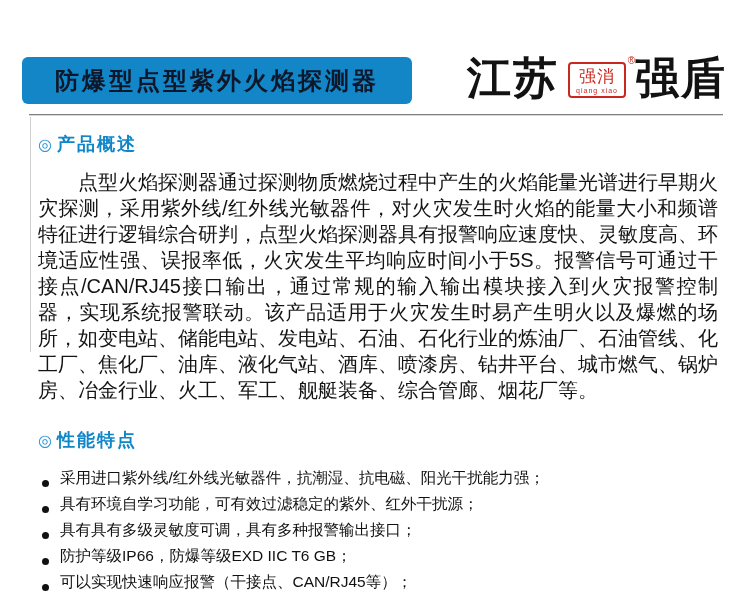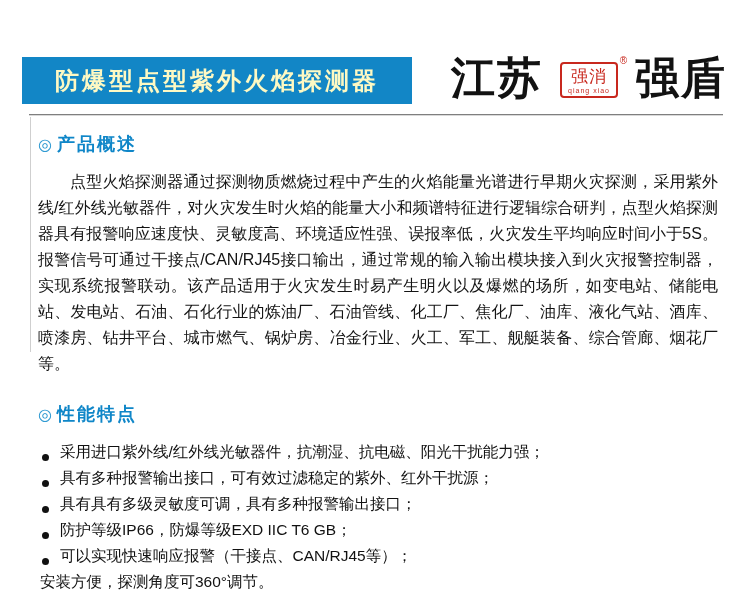--- a/index.html
+++ b/index.html
@@ -11,27 +11,27 @@
     position:relative;
     overflow:hidden;
     color:#1a1a1a;
   }
 
   
   .banner {
     position:absolute; left:22px; top:57px;
     width:390px; height:47px;
     background:#1286c6;
-    color:#fef9c3;
+    color:#0f172a;
     display:flex; align-items:center; justify-content:center;
-    font-size:24px; font-weight:bold; letter-spacing:3px;
+    font-size:24px; font-weight:bold; letter-spacing:3px;border-radius:6px;
   }
   .brand {
     position:absolute; right:23px; top:50px;
-    display:flex; align-items:center; gap:17px;
+    display:flex; align-items:center; gap:9px;
     height:58px;
   }
   .brand-cn {
     font-size:44px; font-weight:900; color:#121212;
     font-family:"Liberation Serif", serif;
     letter-spacing:2px;
     line-height:1;
   }
   .seal {
     position:relative;
@@ -73,21 +73,21 @@
     margin:0;
   }
   .section-marker {
     font-size:16px; font-weight:normal;
     margin-right:3px;
     color:#2f9ad2;
   }
 
   .overview-text {
     margin:13px 0 0 0;
-    font-size:16px;
+    font-size:20px;
     line-height:26px;
     text-align:justify;
     text-indent:2em;
     color:#141414;
   }
 
   .features-title { margin-top:25px; }
 
   .feature-list {
     list-style:none;
@@ -141,21 +141,21 @@
     <span>性能特点</span>
   </h2>
 
   <ul class="feature-list">
     <li class="feature-item">
       <span class="bullet-dot"></span>
       <span>采用进口紫外线/红外线光敏器件，抗潮湿、抗电磁、阳光干扰能力强；</span>
     </li>
     <li class="feature-item">
       <span class="bullet-dot"></span>
-      <span>具有多种报警输出接口，可有效过滤稳定的紫外、红外干扰源；</span>
+      <span>具有环境自学习功能，可有效过滤稳定的紫外、红外干扰源；</span>
     </li>
     <li class="feature-item">
       <span class="bullet-dot"></span>
       <span>具有具有多级灵敏度可调，具有多种报警输出接口；</span>
     </li>
     <li class="feature-item">
       <span class="bullet-dot"></span>
       <span>防护等级IP66，防爆等级EXD IIC T6 GB；</span>
     </li>
     <li class="feature-item">

